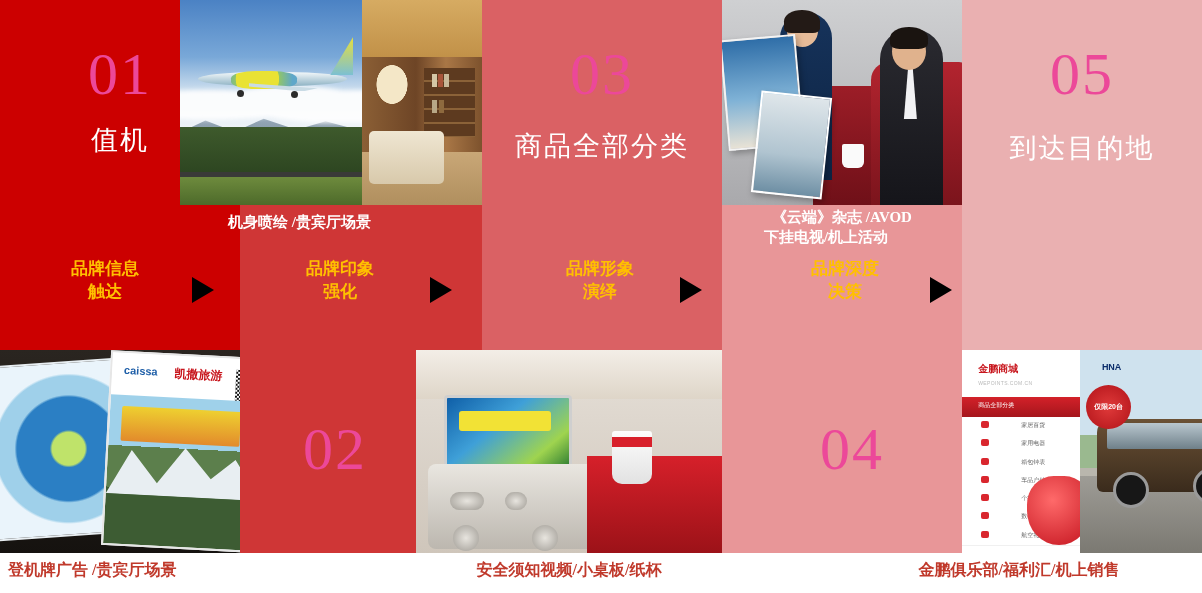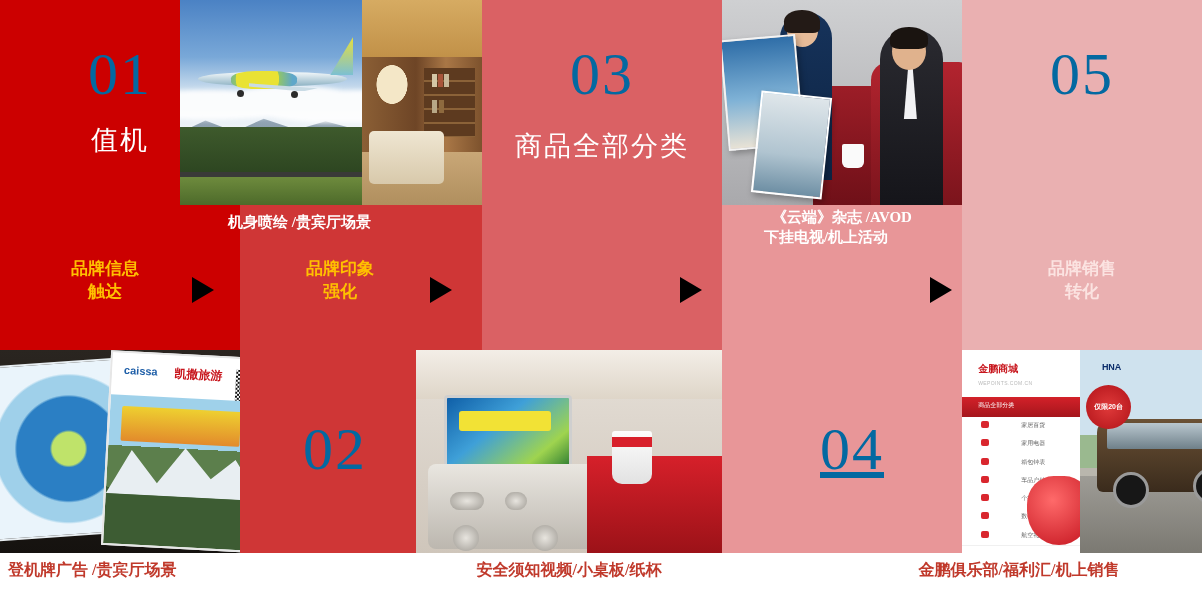--- a/index.html
+++ b/index.html
@@ -155,21 +155,21 @@
        background:linear-gradient(#6b5135,#3a2b1c);}
   .ml-win{position:absolute;left:54%;top:36%;width:40%;height:13%;border-radius:8px 10px 2px 2px;
        background:linear-gradient(#b9c7cf,#6f8089);}
   .ml-tire{position:absolute;border-radius:50%;background:#171717;border:3px solid #9a9a9a;}
   .ml-hna{position:absolute;left:52%;top:6%;font:700 9px "Liberation Sans",sans-serif;color:#0b2d6b;}
   .ml-badge{position:absolute;left:46%;top:17%;width:17%;height:22%;border-radius:50%;
        background:radial-gradient(#e03a3a,#b01218);color:#fff;
        font:700 7px "Liberation Sans",sans-serif;display:flex;align-items:center;justify-content:center;text-align:center;line-height:1.05;}
 
   
-  .num{position:absolute;color:#0369a1;font:400 60px "Liberation Serif",serif;
+  .num{position:absolute;color:#ec4899;font:400 60px "Liberation Serif",serif;
        letter-spacing:2px;text-align:center;}
   .stage-name{position:absolute;color:#fff;font:400 27px "Liberation Serif",serif;
        letter-spacing:2px;text-align:center;white-space:nowrap;}
   .media-cap{position:absolute;color:#fff;font:700 15px "Liberation Serif",serif;
        text-align:center;line-height:1.25;white-space:nowrap;}
   .goal{position:absolute;font:700 17px "Liberation Serif",serif;
        color:#ffc000;text-align:center;line-height:1.35;white-space:nowrap;}
   .goal.light{color:#fbe3e1;}
   .arrow{position:absolute;width:0;height:0;
        border-left:22px solid #000;border-top:13px solid transparent;border-bottom:13px solid transparent;}
@@ -307,45 +307,50 @@
   </div>
 
   <div class="num" style="left:40px;top:40px;width:160px;">01</div>
   <div class="stage-name" style="left:40px;top:122px;width:160px;">值机</div>
 
   <div class="num" style="left:255px;top:415px;width:160px;">02</div>
 
   <div class="num" style="left:522px;top:40px;width:160px;">03</div>
   <div class="stage-name" style="left:482px;top:128px;width:240px;">商品全部分类</div>
 
-  <div class="num" style="left:772px;top:415px;width:160px;text-decoration:underline;">04</div>
+  <div class="num" style="left:772px;top:415px;width:160px;">04</div>
 
   <div class="num" style="left:1002px;top:40px;width:160px;">05</div>
+  <div class="stage-name" style="left:962px;top:130px;width:240px;">到达目的地</div>
 
   <div class="media-cap" style="left:228px;top:213px;width:300px;text-align:left;">机身喷绘 /贵宾厅场景</div>
 
   <div class="media-cap" style="left:722px;top:208px;width:240px;">《云端》杂志 /AVOD</div>
   <div class="media-cap" style="left:722px;top:228px;width:208px;">下挂电视/机上活动</div>
 
   <div class="goal" style="left:30px;top:258px;width:150px;">
     <span>品牌信息</span><br>
     <span>触达</span>
   </div>
 
   <div class="goal" style="left:265px;top:258px;width:150px;">
     <span>品牌印象</span><br>
     <span>强化</span>
   </div>
 
-
-
-  <div class="goal light" style="left:1007px;top:258px;width:150px;">
-    <span>品牌销售</span><br>
-    <span>转化</span>
-  </div>
+  <div class="goal" style="left:525px;top:258px;width:150px;">
+    <span>品牌形象</span><br>
+    <span>演绎</span>
+  </div>
+
+  <div class="goal" style="left:770px;top:258px;width:150px;">
+    <span>品牌深度</span><br>
+    <span>决策</span>
+  </div>
+
 
   <div class="arrow" style="left:192px;top:277px;"></div>
   <div class="arrow" style="left:430px;top:277px;"></div>
   <div class="arrow" style="left:680px;top:277px;"></div>
   <div class="arrow" style="left:930px;top:277px;"></div>
 
   <div class="foot-cap" style="left:0px;width:248px;text-align:left;padding-left:8px;">登机牌广告 /贵宾厅场景</div>
   <div class="foot-cap" style="left:866px;width:306px;">金鹏俱乐部/福利汇/机上销售</div>
   <div class="foot-cap" style="left:416px;width:306px;">安全须知视频/小桌板/纸杯</div>
 

